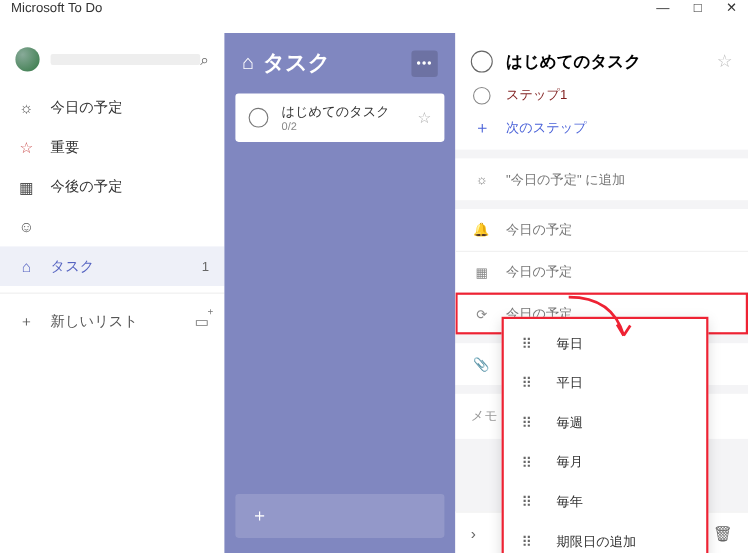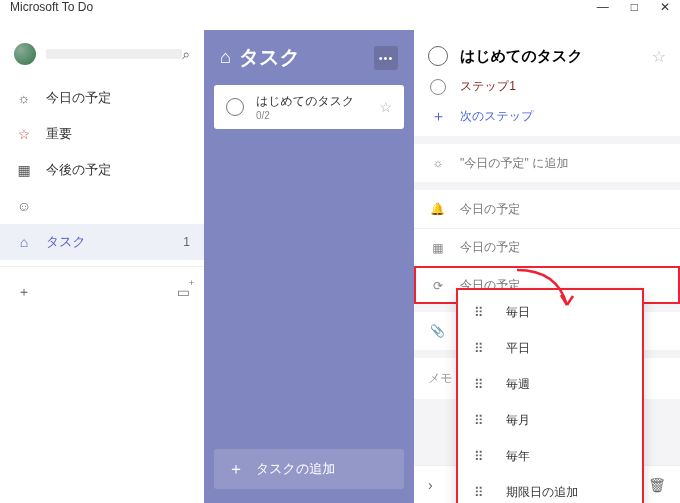--- a/index.html
+++ b/index.html
@@ -107,41 +107,41 @@
       </li>
       <li class="active">
         <span class="icon">⌂</span>
         <span>タスク</span>
         <span class="count">1</span>
       </li>
     </ul>
     <div class="divider"></div>
     <div class="newlist">
       <span class="icon">＋</span>
+      <span>新しいリスト</span>
       <span class="addgrp">▭</span>
     </div>
   </div>
 
   <div class="center">
     <div class="center-head">
       <span class="home-ic">⌂</span>
       <span class="title">タスク</span>
       <span class="more">•••</span>
     </div>
     <div class="taskcard">
       <div class="circ"></div>
       <div class="body">
         <div class="t">はじめてのタスク</div>
         <div class="s">0/2</div>
       </div>
       <span class="star">☆</span>
     </div>
     <div class="addtask">
       <span class="plus">＋</span>
-      <span>タスクの追加</span>
     </div>
   </div>
 
   <div class="detail">
     <div class="dhead">
       <div class="drow">
         <div class="bigcirc"></div>
         <span class="dtitle">はじめてのタスク</span>
         <span class="dstar">☆</span>
       </div>

